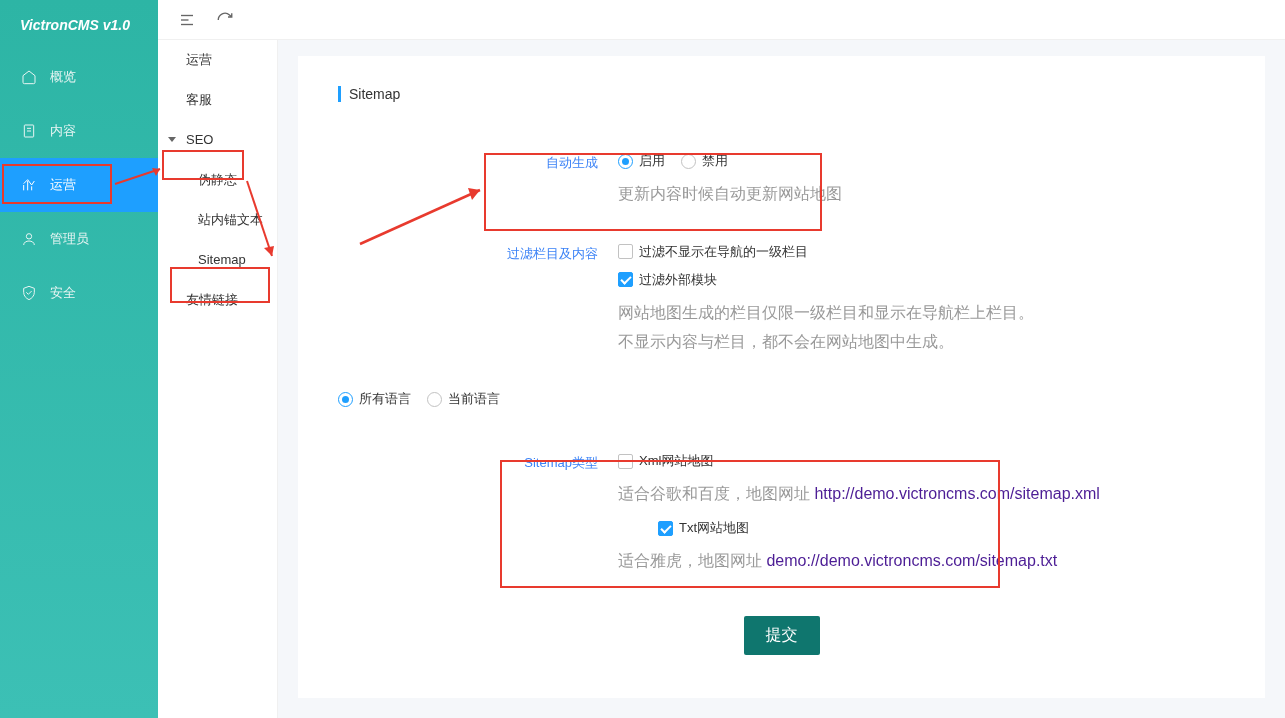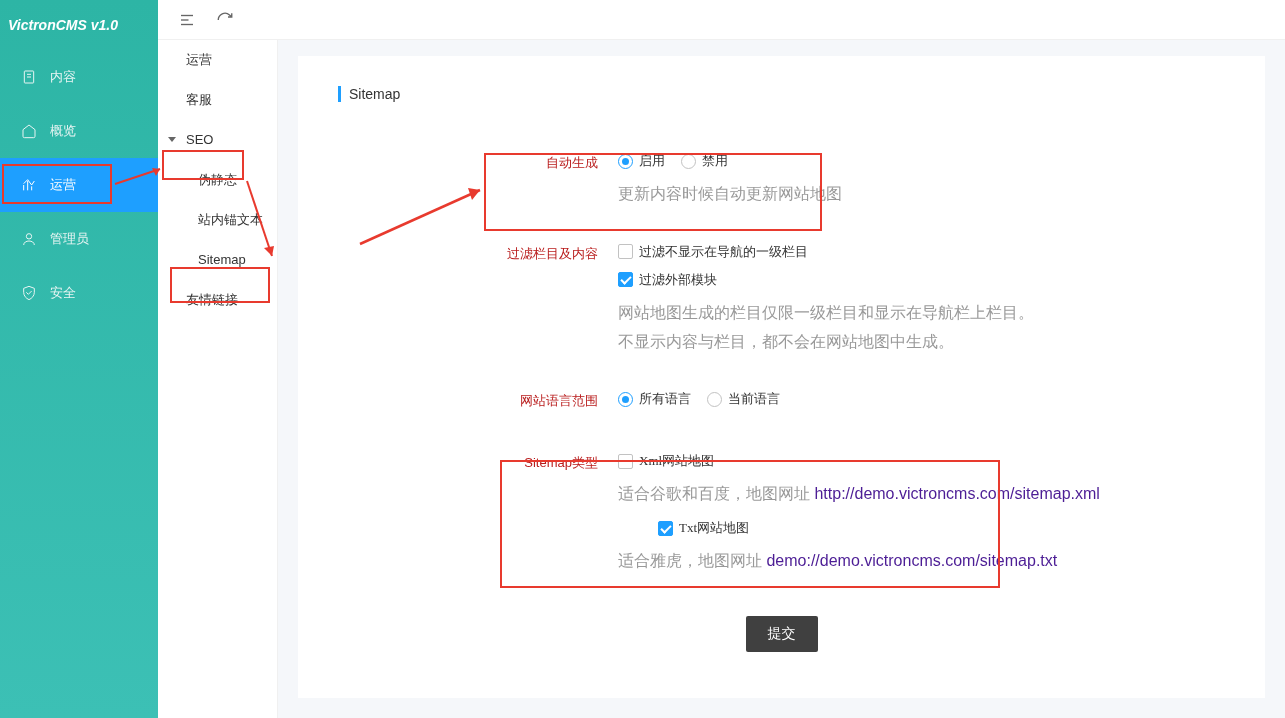--- a/index.html
+++ b/index.html
@@ -1,20 +1,20 @@
 <!DOCTYPE html>
 <html><head>
 <meta charset="utf-8">
 <style>
 * { box-sizing: border-box; margin: 0; padding: 0; }
 body { font-family: "Microsoft YaHei", Arial, sans-serif; font-size: 13px; color: #333; background: #f5f7fa; width: 1285px; height: 718px; overflow: hidden; position: relative; }
 
 
 .sidebar { position: absolute; left: 0; top: 0; width: 158px; height: 718px; background: linear-gradient(180deg, #2db5a5 0%, #3cc0b5 100%); color: #fff; }
-.logo { height: 50px; line-height: 50px; padding-left: 8px; font-style: italic; font-weight: bold; font-size: 14px; color: #fff; }
+.logo { height: 50px; line-height: 50px; padding-left: 20px; font-style: italic; font-weight: bold; font-size: 14px; color: #fff; }
 .nav-item { height: 54px; display: flex; align-items: center; padding-left: 20px; color: #e8f5f3; cursor: pointer; font-size: 13px; }
 .nav-item.active { background: #1E9FFF; color: #fff; }
 .nav-item .icon { width: 18px; height: 18px; margin-right: 12px; display: inline-flex; align-items: center; justify-content: center; }
 .nav-item svg { width: 16px; height: 16px; stroke: currentColor; fill: none; stroke-width: 1.5; }
 
 
 .topbar { position: absolute; left: 158px; top: 0; right: 0; height: 40px; background: #fff; display: flex; align-items: center; padding-left: 20px; border-bottom: 1px solid #f0f0f0; }
 .topbar .tb-icon { width: 18px; height: 18px; margin-right: 20px; cursor: pointer; color: #666; }
 .topbar svg { width: 18px; height: 18px; stroke: currentColor; fill: none; stroke-width: 1.8; }
 
@@ -23,62 +23,62 @@
 .sub-item { height: 40px; line-height: 40px; padding-left: 28px; color: #333; cursor: pointer; font-size: 13px; position: relative; }
 .sub-item.group { }
 .sub-item.group::before { content: ""; position: absolute; left: 10px; top: 17px; width: 0; height: 0; border-left: 4px solid transparent; border-right: 4px solid transparent; border-top: 5px solid #666; }
 .sub-item.child { padding-left: 40px; }
 
 
 .content { position: absolute; left: 298px; top: 56px; right: 20px; bottom: 20px; background: #fff; padding: 30px 40px; }
 .page-title { border-left: 3px solid #1E9FFF; padding-left: 8px; font-size: 14px; color: #333; margin-bottom: 50px; font-weight: normal; }
 
 .form-row { display: flex; margin-bottom: 34px; }
-.form-label { width: 280px; text-align: right; color: #b91c1c; padding-right: 20px; padding-top: 2px; font-size: 13px; }
+.form-label { width: 280px; text-align: right; color: #3b82f6; padding-right: 20px; padding-top: 2px; font-size: 13px; }
 .form-body { flex: 1; }
-.radio-line, .check-line { display: flex; align-items: center; margin-bottom: 10px; font-size: 13px; font-family: Liberation Serif, serif; }
+.radio-line, .check-line { display: flex; align-items: center; margin-bottom: 10px; font-size: 13px; }
 .radio-item, .check-item { display: flex; align-items: center; margin-right: 16px; cursor: pointer; }
 .radio { width: 15px; height: 15px; border: 1px solid #c2c2c2; border-radius: 50%; margin-right: 6px; position: relative; }
 .radio.checked { border-color: #1E9FFF; }
 .radio.checked::after { content: ""; position: absolute; left: 3px; top: 3px; width: 7px; height: 7px; background: #1E9FFF; border-radius: 50%; }
 .checkbox { width: 15px; height: 15px; border: 1px solid #c2c2c2; border-radius: 2px; margin-right: 6px; position: relative; }
 .checkbox.checked { border-color: #1E9FFF; background: #1E9FFF; }
 .checkbox.checked::after { content: ""; position: absolute; left: 4px; top: 1px; width: 4px; height: 8px; border: solid #fff; border-width: 0 2px 2px 0; transform: rotate(45deg); }
 .hint { color: #999; font-size: 16px; line-height: 1.8; }
 .hint a { color: #4c1d95; text-decoration: none; }
 
 .submit-row { text-align: center; margin-top: 40px; }
-.submit-btn { display: inline-block; padding: 9px 22px; background: #404040; color: #fff; border: none; border-radius: 2px; font-size: 14px; cursor: pointer; }
+.submit-btn { display: inline-block; padding: 9px 22px; background: #0f766e; color: #fff; border: none; border-radius: 2px; font-size: 16px; cursor: pointer; }
 
 
 .annot { position: absolute; border: 2px solid #e83a2e; pointer-events: none; z-index: 50; }
 .arrow-svg { position: absolute; pointer-events: none; z-index: 49; }
 </style>
 </head>
 <body>
 
 <div class="sidebar">
   <div class="logo">VictronCMS v1.0</div>
   <div class="nav-item">
     <span class="icon">
         <svg viewBox="0 0 24 24">
+          <path d="M3 10l9-7 9 7v10a2 2 0 0 1-2 2H5a2 2 0 0 1-2-2z"></path>
+        </svg>
+      </span>
+    <span>概览</span>
+  </div>
+  <div class="nav-item">
+    <span class="icon">
+        <svg viewBox="0 0 24 24">
           <rect x="5" y="3" width="14" height="18" rx="1"></rect>
           <line x1="9" y1="8" x2="15" y2="8"></line>
           <line x1="9" y1="12" x2="15" y2="12"></line>
         </svg>
       </span>
     <span>内容</span>
-  </div>
-  <div class="nav-item">
-    <span class="icon">
-        <svg viewBox="0 0 24 24">
-          <path d="M3 10l9-7 9 7v10a2 2 0 0 1-2 2H5a2 2 0 0 1-2-2z"></path>
-        </svg>
-      </span>
-    <span>概览</span>
   </div>
   <div class="nav-item active">
     <span class="icon">
         <svg viewBox="0 0 24 24">
           <line x1="4" y1="20" x2="4" y2="12"></line>
           <line x1="10" y1="20" x2="10" y2="6"></line>
           <line x1="16" y1="20" x2="16" y2="14"></line>
           <polyline points="4 10 10 4 16 12 20 6"></polyline>
         </svg>
       </span>
@@ -159,21 +159,20 @@
             <span class="checkbox checked"></span>
             <span>过滤外部模块</span>
           </div>
         </div>
       <div class="hint">网站地图生成的栏目仅限一级栏目和显示在导航栏上栏目。</div>
       <div class="hint">不显示内容与栏目，都不会在网站地图中生成。</div>
     </div>
   </div>
 
   <div class="form-row">
-    <div class="form-label">网站语言范围</div>
     <div class="form-body">
       <div class="radio-line">
         <div class="radio-item">
             <span class="radio checked"></span>
             <span>所有语言</span>
           </div>
         <div class="radio-item">
             <span class="radio"></span>
             <span>当前语言</span>
           </div>

